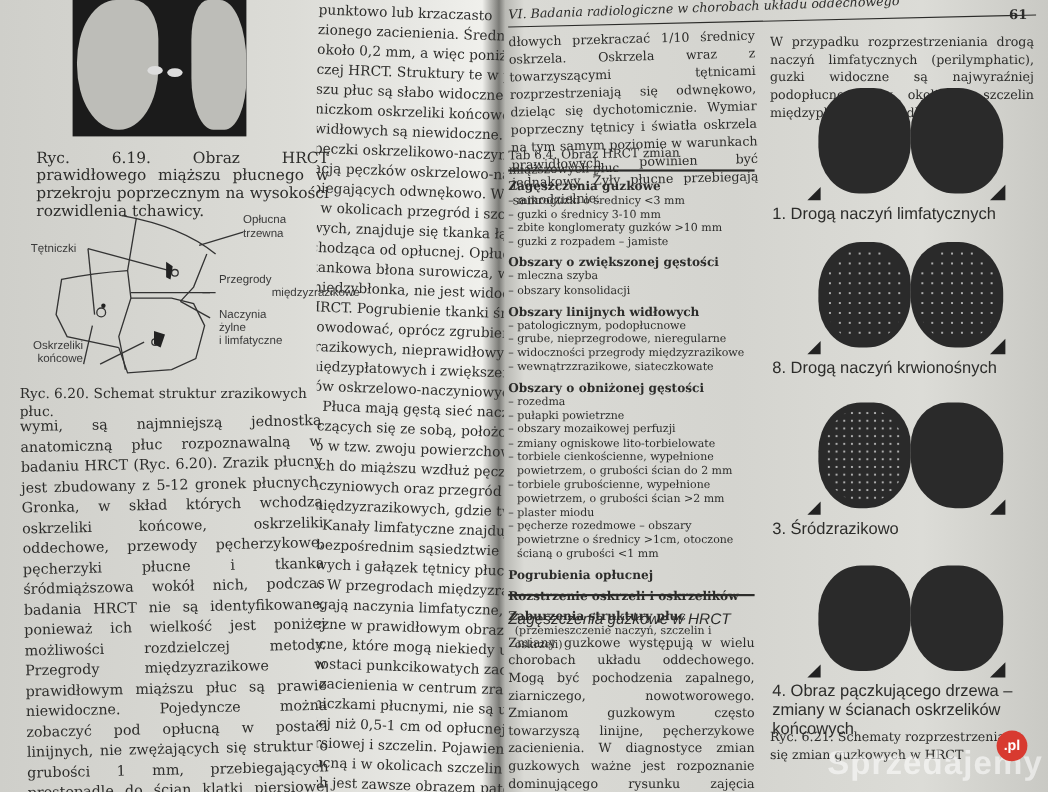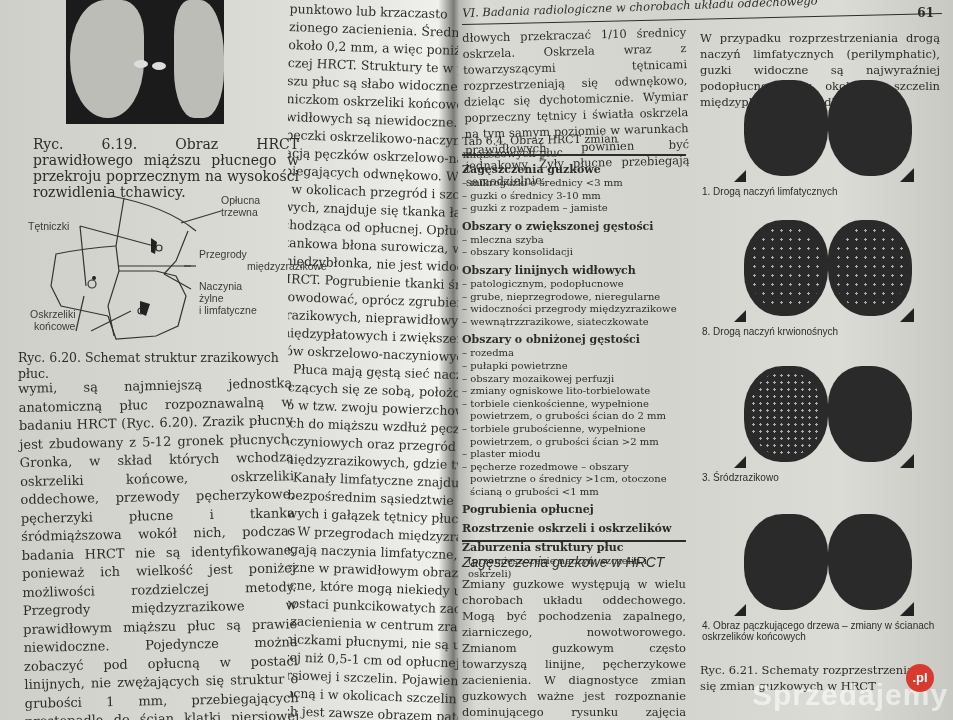--- a/index.html
+++ b/index.html
@@ -44,21 +44,21 @@
   .col4 { position: absolute; left: 700px; top: 30px; width: 240px; }
   .col4 .para { font-size: 11.5px; line-height: 16px; text-align: justify; }
   .fig { position: absolute; left: 0; width: 240px; }
   .scan { position: relative; width: 200px; height: 104px; margin-left: 20px; }
   .scan .l, .scan .r { position: absolute; top: 2px; width: 84px; height: 96px; background: #2a2a2a; border-radius: 46% 40% 48% 44%; }
   .scan .l { left: 24px; } .scan .r { left: 108px; border-radius: 40% 48% 44% 48%; }
   .scan .corner { position: absolute; bottom: 0; width: 0; height: 0; border-style: solid; }
   .scan .cl { left: 14px; border-width: 0 0 12px 12px; border-color: transparent transparent #222 transparent; }
   .scan .cr { right: 6px; border-width: 0 0 14px 14px; border-color: transparent transparent #222 transparent; }
   .dots { position: absolute; inset: 6px; background-image: radial-gradient(#d8d8d8 1px, transparent 1.4px); background-size: 9px 9px; opacity: 0.75; border-radius: 45%; }
-  .figlbl { font-size: 10px; margin-top: 4px; margin-left: 2px; }
+  .figlbl { font-size: 15px; margin-top: 4px; margin-left: 2px; }
   .cap21 { position: absolute; left: 700px; top: 662px; width: 240px; font-size: 11.5px; line-height: 16px; }
   .badge { position: absolute; left: 906px; top: 664px; width: 28px; height: 28px; border-radius: 50%; background: #d83a30; color: #fff; font-family: "Liberation Sans", sans-serif; font-weight: bold; font-size: 13px; text-align: center; line-height: 28px; }
   .wm { position: absolute; left: 752px; top: 678px; font-family: "Liberation Sans", sans-serif; font-weight: bold; font-size: 30px; color: rgba(255,255,255,0.55); letter-spacing: 1px; }
 </style>
 </head>
 <body>
 
 <div class="spread">
 
   <div class="col1">
@@ -170,20 +170,21 @@
   </div>
 
   <div class="col3 serif">
     <div class="para">dłowych przekraczać 1/10 średnicy oskrzela. Oskrzela wraz z towarzyszącymi tętnicami rozprzestrzeniają się odwnękowo, dzieląc się dychotomicznie. Wymiar poprzeczny tętnicy i światła oskrzela na tym samym poziomie w warunkach prawidłowych powinien być jednakowy. Żyły płucne przebiegają samodzielnie.</div>
     <div class="tabcap">Tab 6.4. Obraz HRCT zmian miąższowych płuc</div>
     <div class="tabrule" style="top:124px;"></div>
     <div class="table">
       <div class="hd">Zagęszczenia guzkowe</div>
       <div class="it">mikroguzki o średnicy &lt;3 mm</div>
       <div class="it">guzki o średnicy 3-10 mm</div>
+      <div class="it">zbite konglomeraty guzków &gt;10 mm</div>
       <div class="it">guzki z rozpadem – jamiste</div>
       <div class="hd">Obszary o zwiększonej gęstości</div>
       <div class="it">mleczna szyba</div>
       <div class="it">obszary konsolidacji</div>
       <div class="hd">Obszary linijnych widłowych</div>
       <div class="it">patologicznym, podopłucnowe</div>
       <div class="it">grube, nieprzegrodowe, nieregularne</div>
       <div class="it">widoczności przegrody międzyzrazikowe</div>
       <div class="it">wewnątrzzrazikowe, siateczkowate</div>
       <div class="hd">Obszary o obniżonej gęstości</div>

